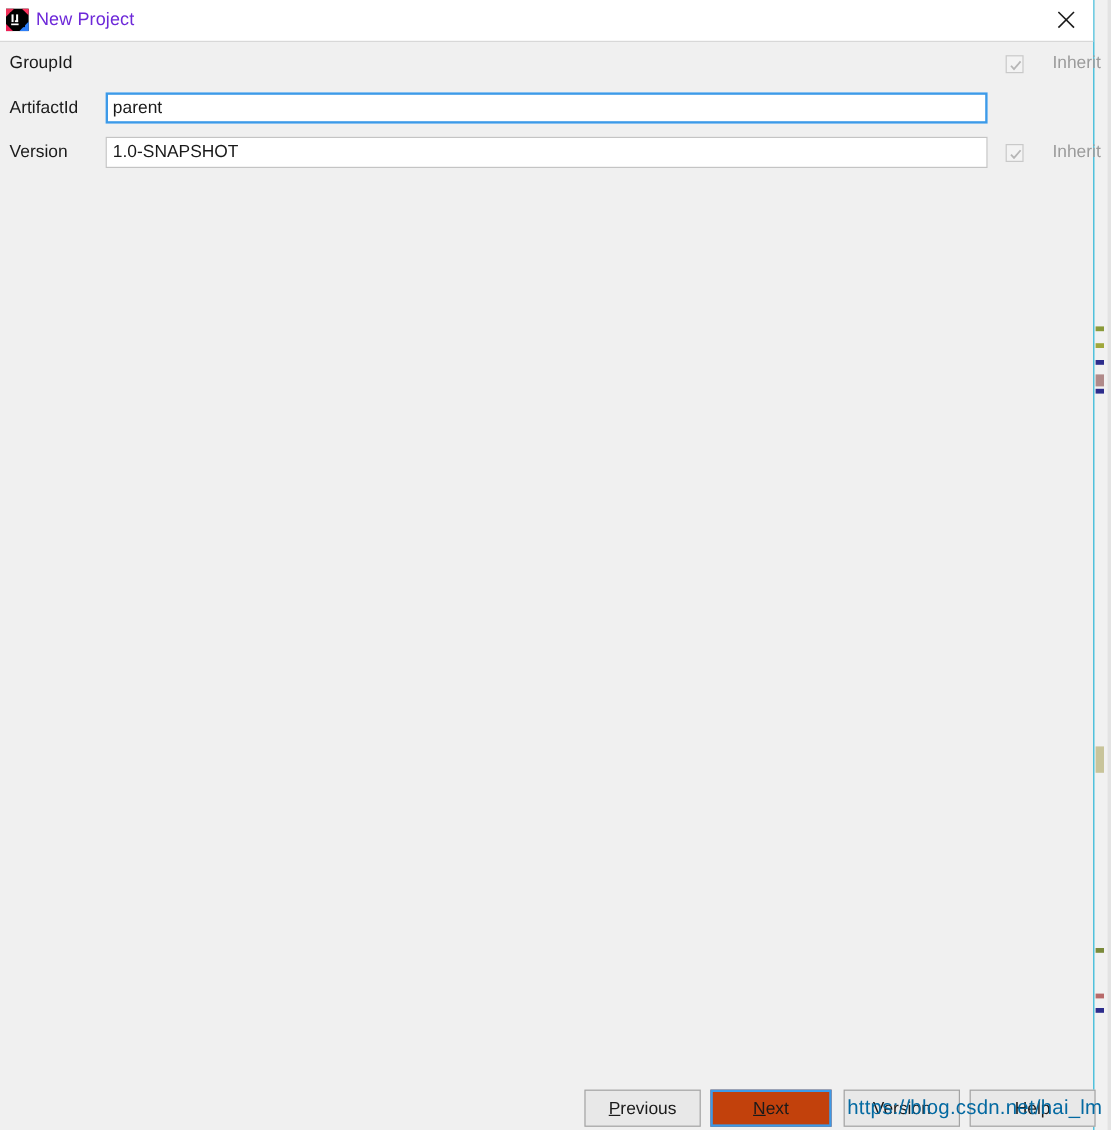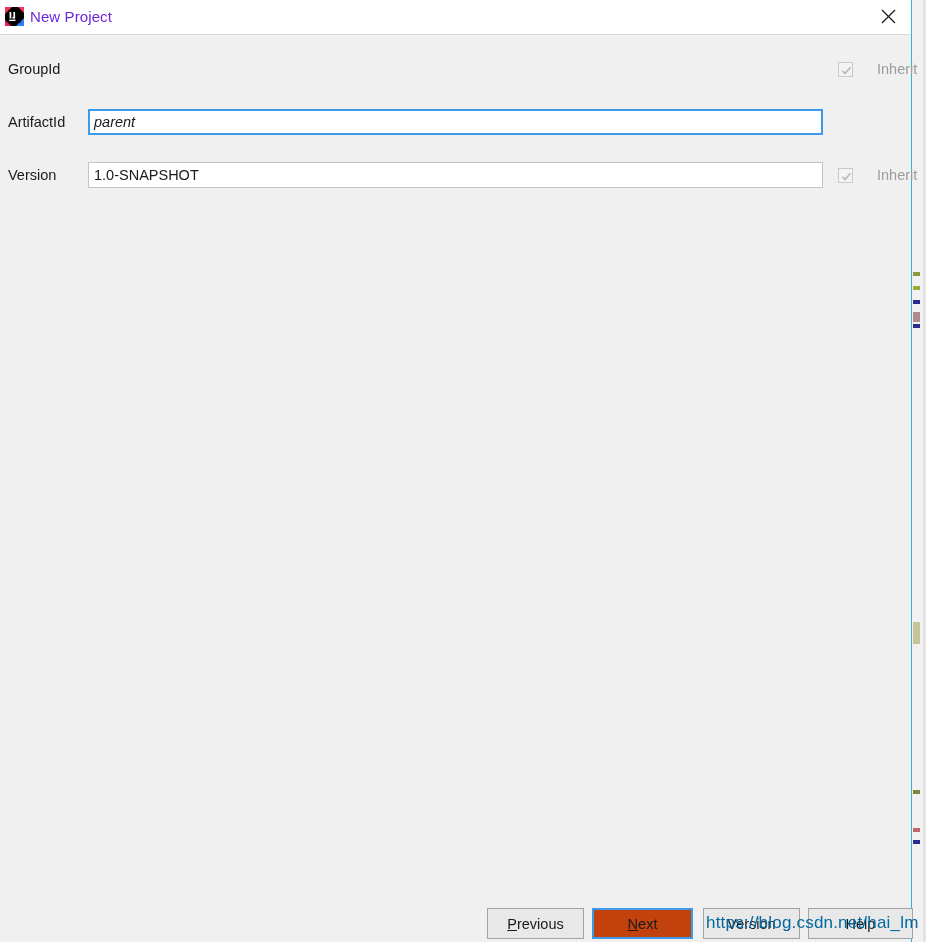--- a/index.html
+++ b/index.html
@@ -101,21 +101,20 @@
   
   .form {
     position: absolute;
     top: 35px;
     left: 0;
     right: 0;
   }
   .row {
     position: relative;
     height: 37px;
-    margin-top: 16px;
   }
   .row-label {
     position: absolute;
     left: 8px;
     top: 9px;
     font-size: 14.5px;
     color: #1a1a1a;
     line-height: 18px;
   }
   .field {
@@ -136,21 +135,20 @@
     left: 5px;
     top: 4px;
     font-size: 14.5px;
     color: #1a1a1a;
     line-height: 17px;
     white-space: nowrap;
   }
   .field.focused .field-value {
     left: 4px;
     top: 3px;
-    font-style: italic;
   }
 
   .inherit {
     position: absolute;
     left: 838px;
     top: 10px;
     display: flex;
     align-items: center;
     gap: 24px;
   }

